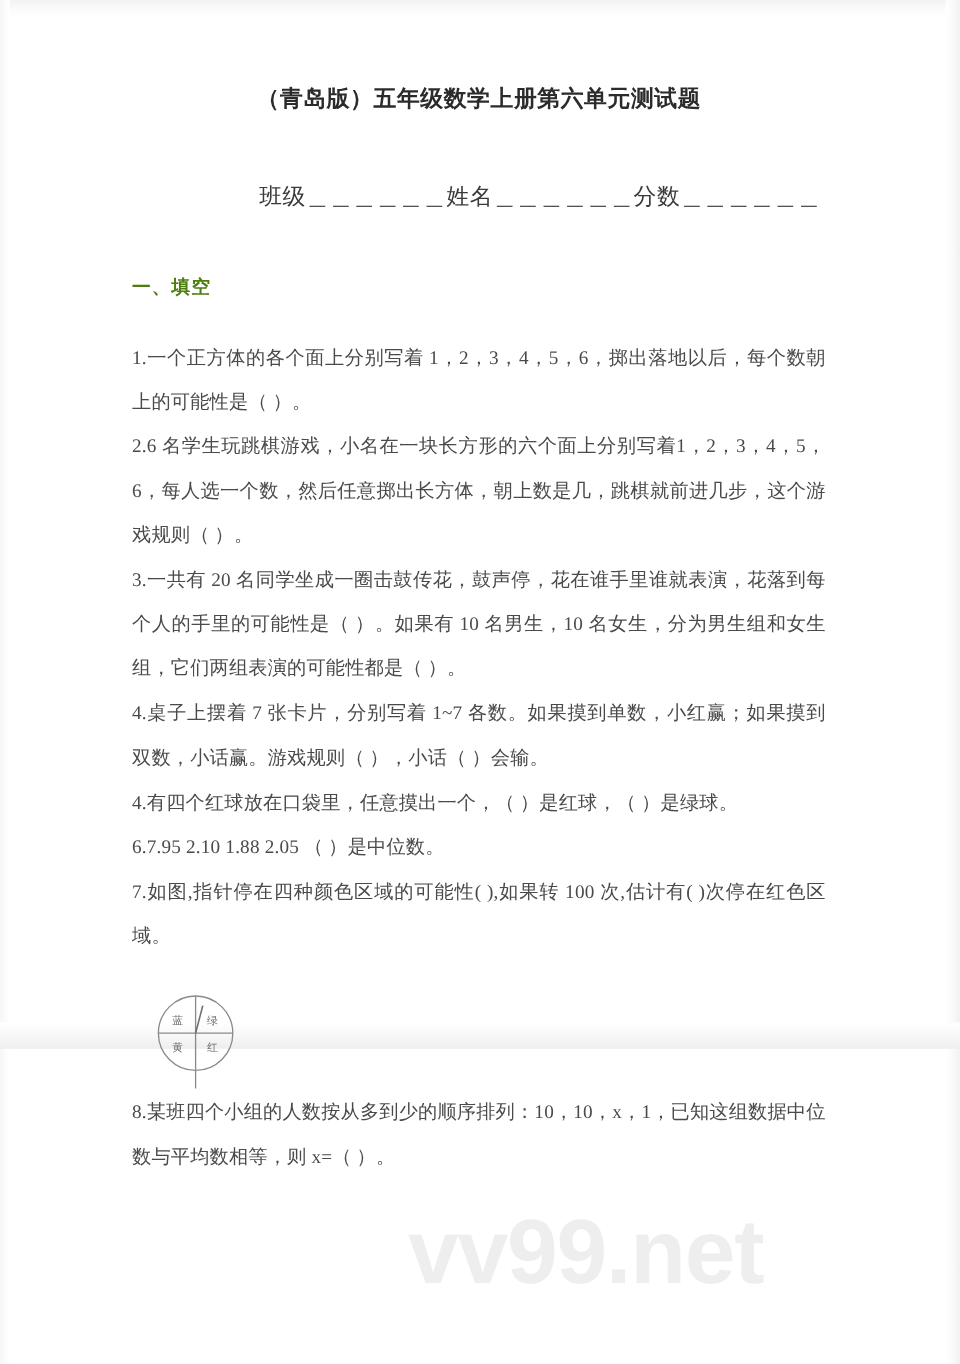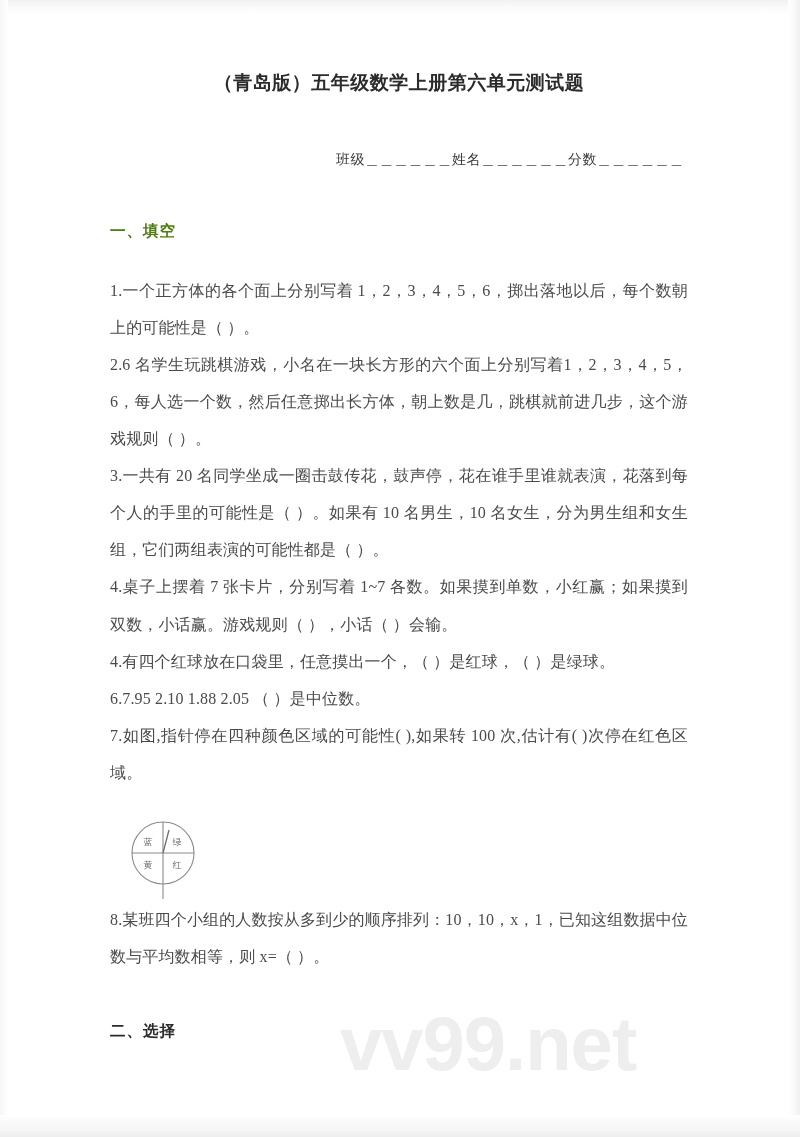--- a/index.html
+++ b/index.html
@@ -14,21 +14,21 @@
     overflow: hidden;
     position: relative;
   }
 
   
   .page {
     position: absolute;
     left: 0;
     top: 0;
     width: 800px;
-    height: 1137px;
+    height: 874px;
     background: #ffffff;
     box-sizing: border-box;
   }
   
   .scan-edge-top {
     position: absolute; left: 0; top: 0; width: 800px; height: 14px;
     background: linear-gradient(180deg, #f2f2f2 0%, #fbfbfb 55%, #ffffff 100%);
   }
   .scan-edge-bottom {
     position: absolute; left: 0; bottom: 0; width: 800px; height: 22px;
@@ -73,21 +73,21 @@
     font-weight: bold;
     color: #2b2b2b;
     letter-spacing: 0.5px;
     line-height: 1.4;
   }
 
   .header-fields {
     margin-top: 54px;
     text-align: right;
     padding-right: 4px;
-    font-size: 14px;
+    font-size: 19px;
     color: #3a3a3a;
     letter-spacing: 0.5px;
   }
 
   .section-heading {
     margin-top: 52px;
     font-size: 15.5px;
     font-weight: bold;
     color: #4d7c0f;
     letter-spacing: 1px;
@@ -163,16 +163,15 @@
           <text x="24" y="30" font-family="'Liberation Serif', serif" font-size="9" fill="#6b6b6b" text-anchor="middle" dominant-baseline="middle">蓝</text>
           <text x="53" y="30" font-family="'Liberation Serif', serif" font-size="9" fill="#6b6b6b" text-anchor="middle" dominant-baseline="middle">绿</text>
           <text x="24" y="53" font-family="'Liberation Serif', serif" font-size="9" fill="#6b6b6b" text-anchor="middle" dominant-baseline="middle">黄</text>
           <text x="53" y="53" font-family="'Liberation Serif', serif" font-size="9" fill="#6b6b6b" text-anchor="middle" dominant-baseline="middle">红</text>
         </svg>
       </div>
 
       <p class="q">8.某班四个小组的人数按从多到少的顺序排列：10，10，x，1，已知这组数据中位数与平均数相等，则 x=（             ）。</p>
     </div>
 
-    <div class="section-heading-2">二、选择</div>
 
   </div>
 </div>
 
 </body></html>

